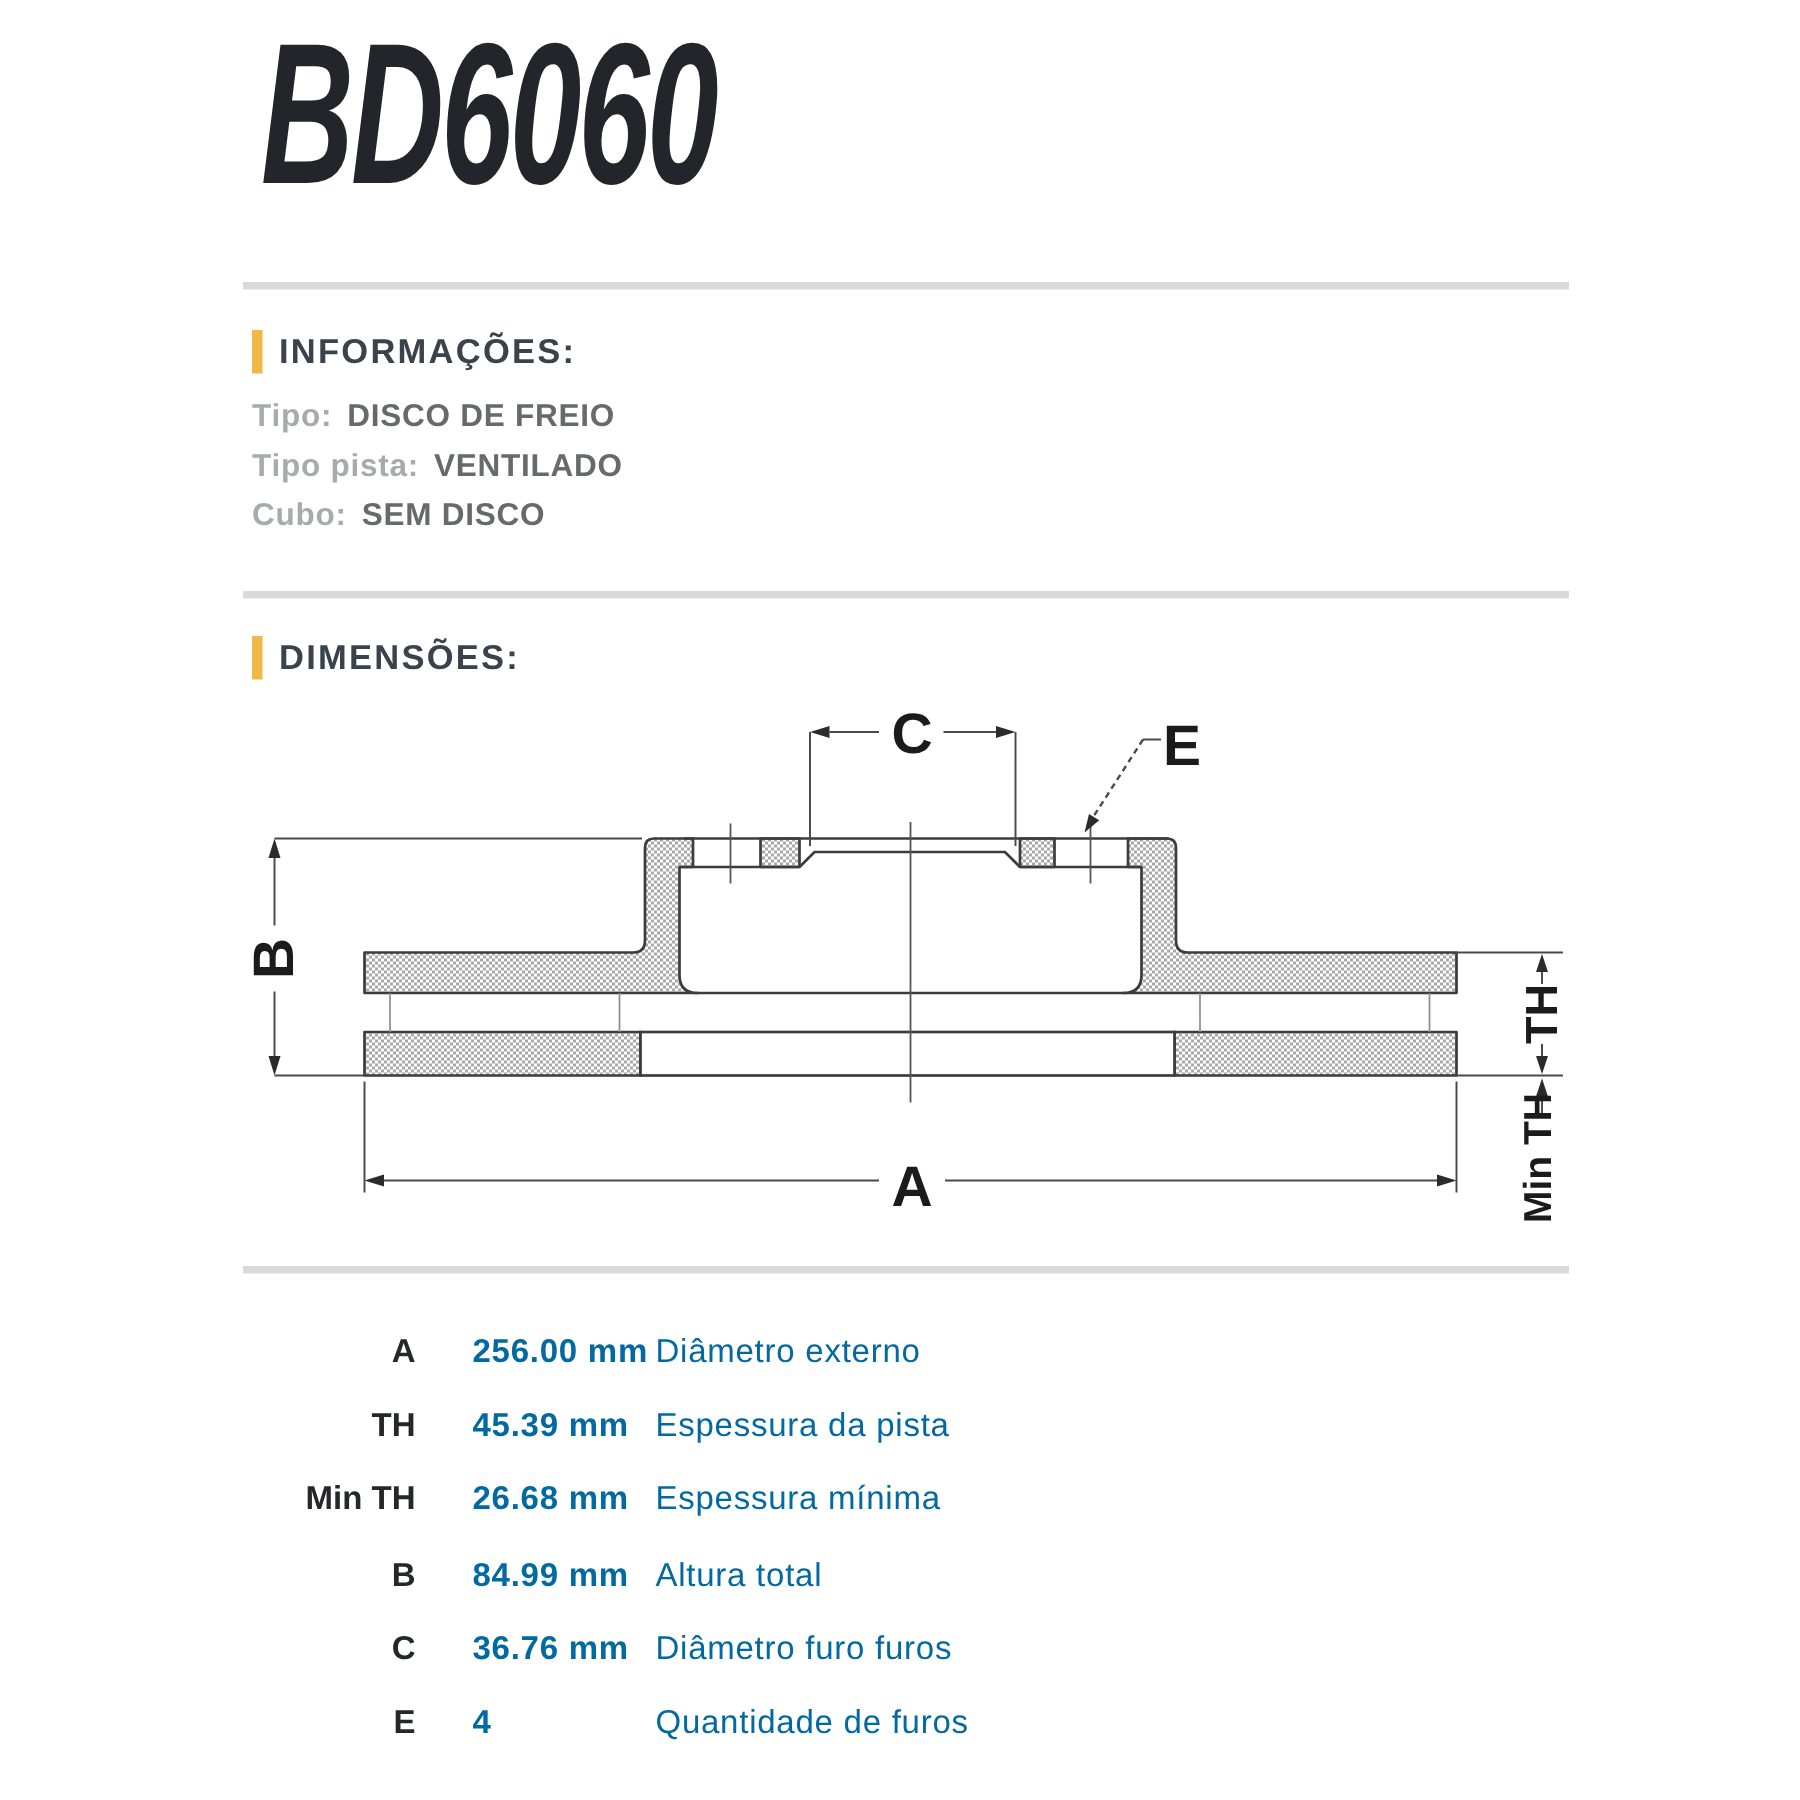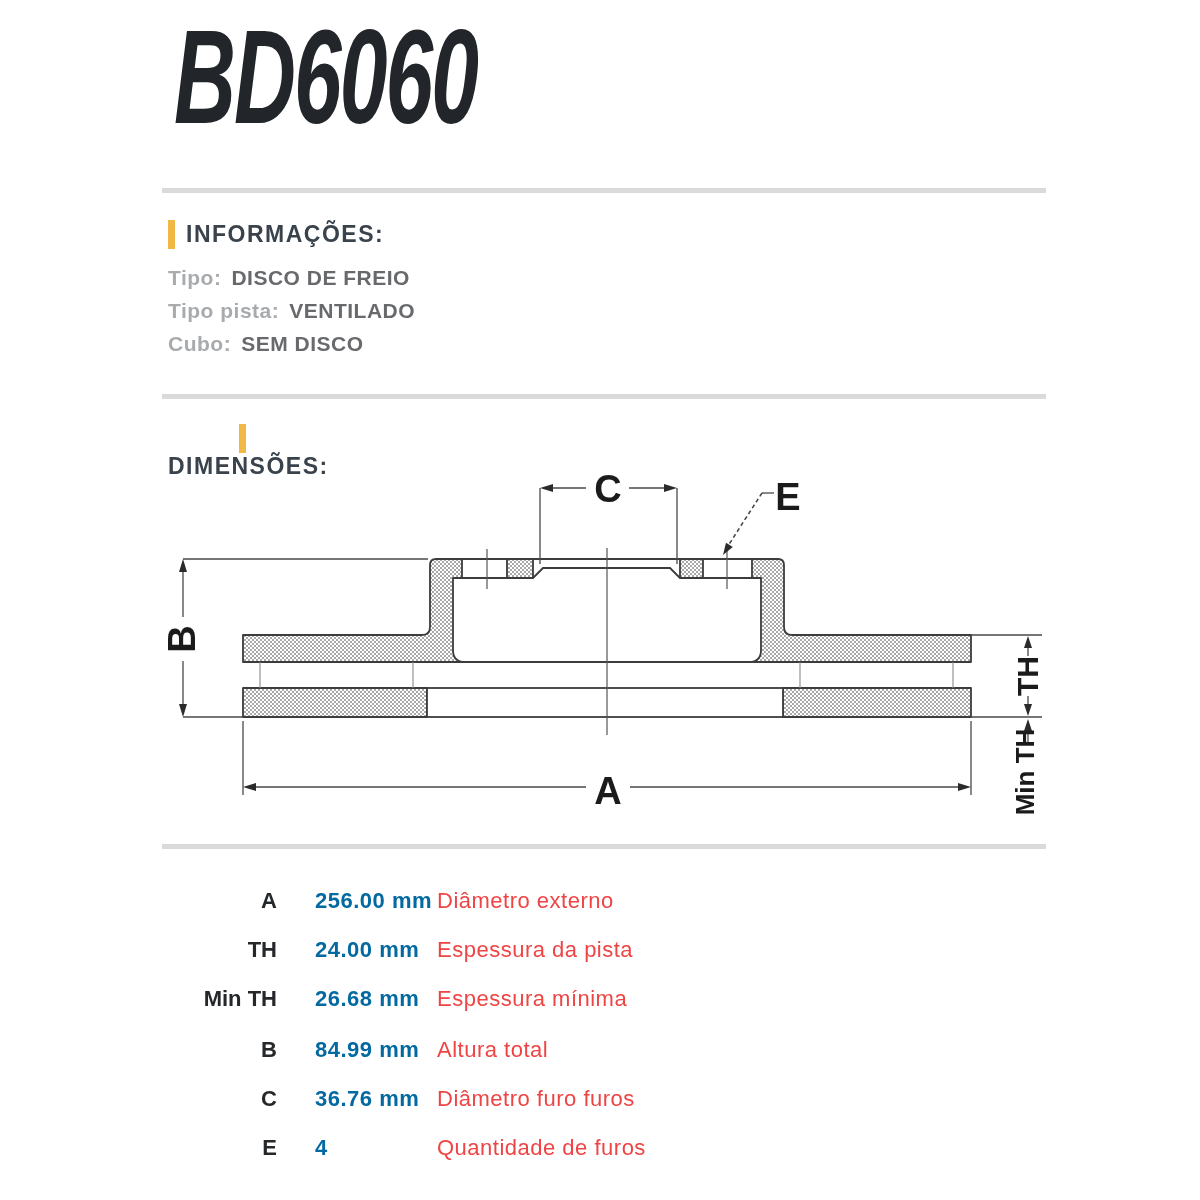--- a/index.html
+++ b/index.html
@@ -15,21 +15,21 @@
   .sec-bar{width:7px;height:29px;background:#f0b845;margin-right:11px;}
   .sec-text{font-size:23px;font-weight:800;letter-spacing:1.5px;color:#3a434c;}
   .info-row{position:absolute;left:168px;font-size:21px;white-space:nowrap;}
   .info-label{font-weight:600;color:#a8abae;letter-spacing:.5px;}
   .info-value{font-weight:700;color:#67696c;letter-spacing:.5px;margin-left:10px;}
   .ir1{top:266px;} .ir2{top:299px;} .ir3{top:332px;}
   .tech{position:absolute;left:150px;top:465px;}
   .trow{position:absolute;height:28px;font-size:22px;white-space:nowrap;}
   .tkey{position:absolute;left:0px;width:127px;text-align:right;font-weight:700;color:#25282b;}
   .tval{position:absolute;left:165px;font-weight:700;color:#0369a1;letter-spacing:.5px;}
-  .tdesc{position:absolute;left:287px;font-weight:400;color:#ef4444;letter-spacing:.5px;}
+  .tdesc{position:absolute;left:287px;font-weight:400;color:#0369a1;letter-spacing:.5px;}
   .tr1{top:888px;} .tr2{top:937px;} .tr3{top:986px;}
   .tr4{top:1037px;} .tr5{top:1086px;} .tr6{top:1135px;}
   .trow{left:150px;width:900px;}
   svg text{font-family:"Liberation Sans",sans-serif;}
 </style>
 </head>
 <body>
 
 <div class="page">
 
@@ -47,21 +47,21 @@
   </div>
   <div class="info-row ir2">
     <span class="info-label">Tipo pista:</span><span class="info-value">VENTILADO</span>
   </div>
   <div class="info-row ir3">
     <span class="info-label">Cubo:</span><span class="info-value">SEM DISCO</span>
   </div>
 
   <div class="divider d2"></div>
 
-  <div class="sec-head" style="left:168px;top:424px;flex-direction:column;">
+  <div class="sec-head" style="left:168px;top:424px;">
     <span class="sec-bar"></span>
     <span class="sec-text">DIMENSÕES:</span>
   </div>
 
   <svg class="tech" width="900" height="360" viewBox="0 0 900 360">
     <defs>
       <pattern id="ht" width="4" height="4" patternUnits="userSpaceOnUse">
         <rect width="4" height="4" fill="#ffffff"></rect>
         <rect width="2" height="2" fill="#a9a9a9"></rect>
         <rect x="2" y="2" width="2" height="2" fill="#a9a9a9"></rect>
@@ -153,21 +153,21 @@
 
   <div class="divider d3"></div>
 
   <div class="trow tr1">
     <span class="tkey">A</span>
     <span class="tval">256.00 mm</span>
     <span class="tdesc">Diâmetro externo</span>
   </div>
   <div class="trow tr2">
     <span class="tkey">TH</span>
-    <span class="tval">24.00 mm</span>
+    <span class="tval">45.39 mm</span>
     <span class="tdesc">Espessura da pista</span>
   </div>
   <div class="trow tr3">
     <span class="tkey">Min TH</span>
     <span class="tval">26.68 mm</span>
     <span class="tdesc">Espessura mínima</span>
   </div>
   <div class="trow tr4">
     <span class="tkey">B</span>
     <span class="tval">84.99 mm</span>

